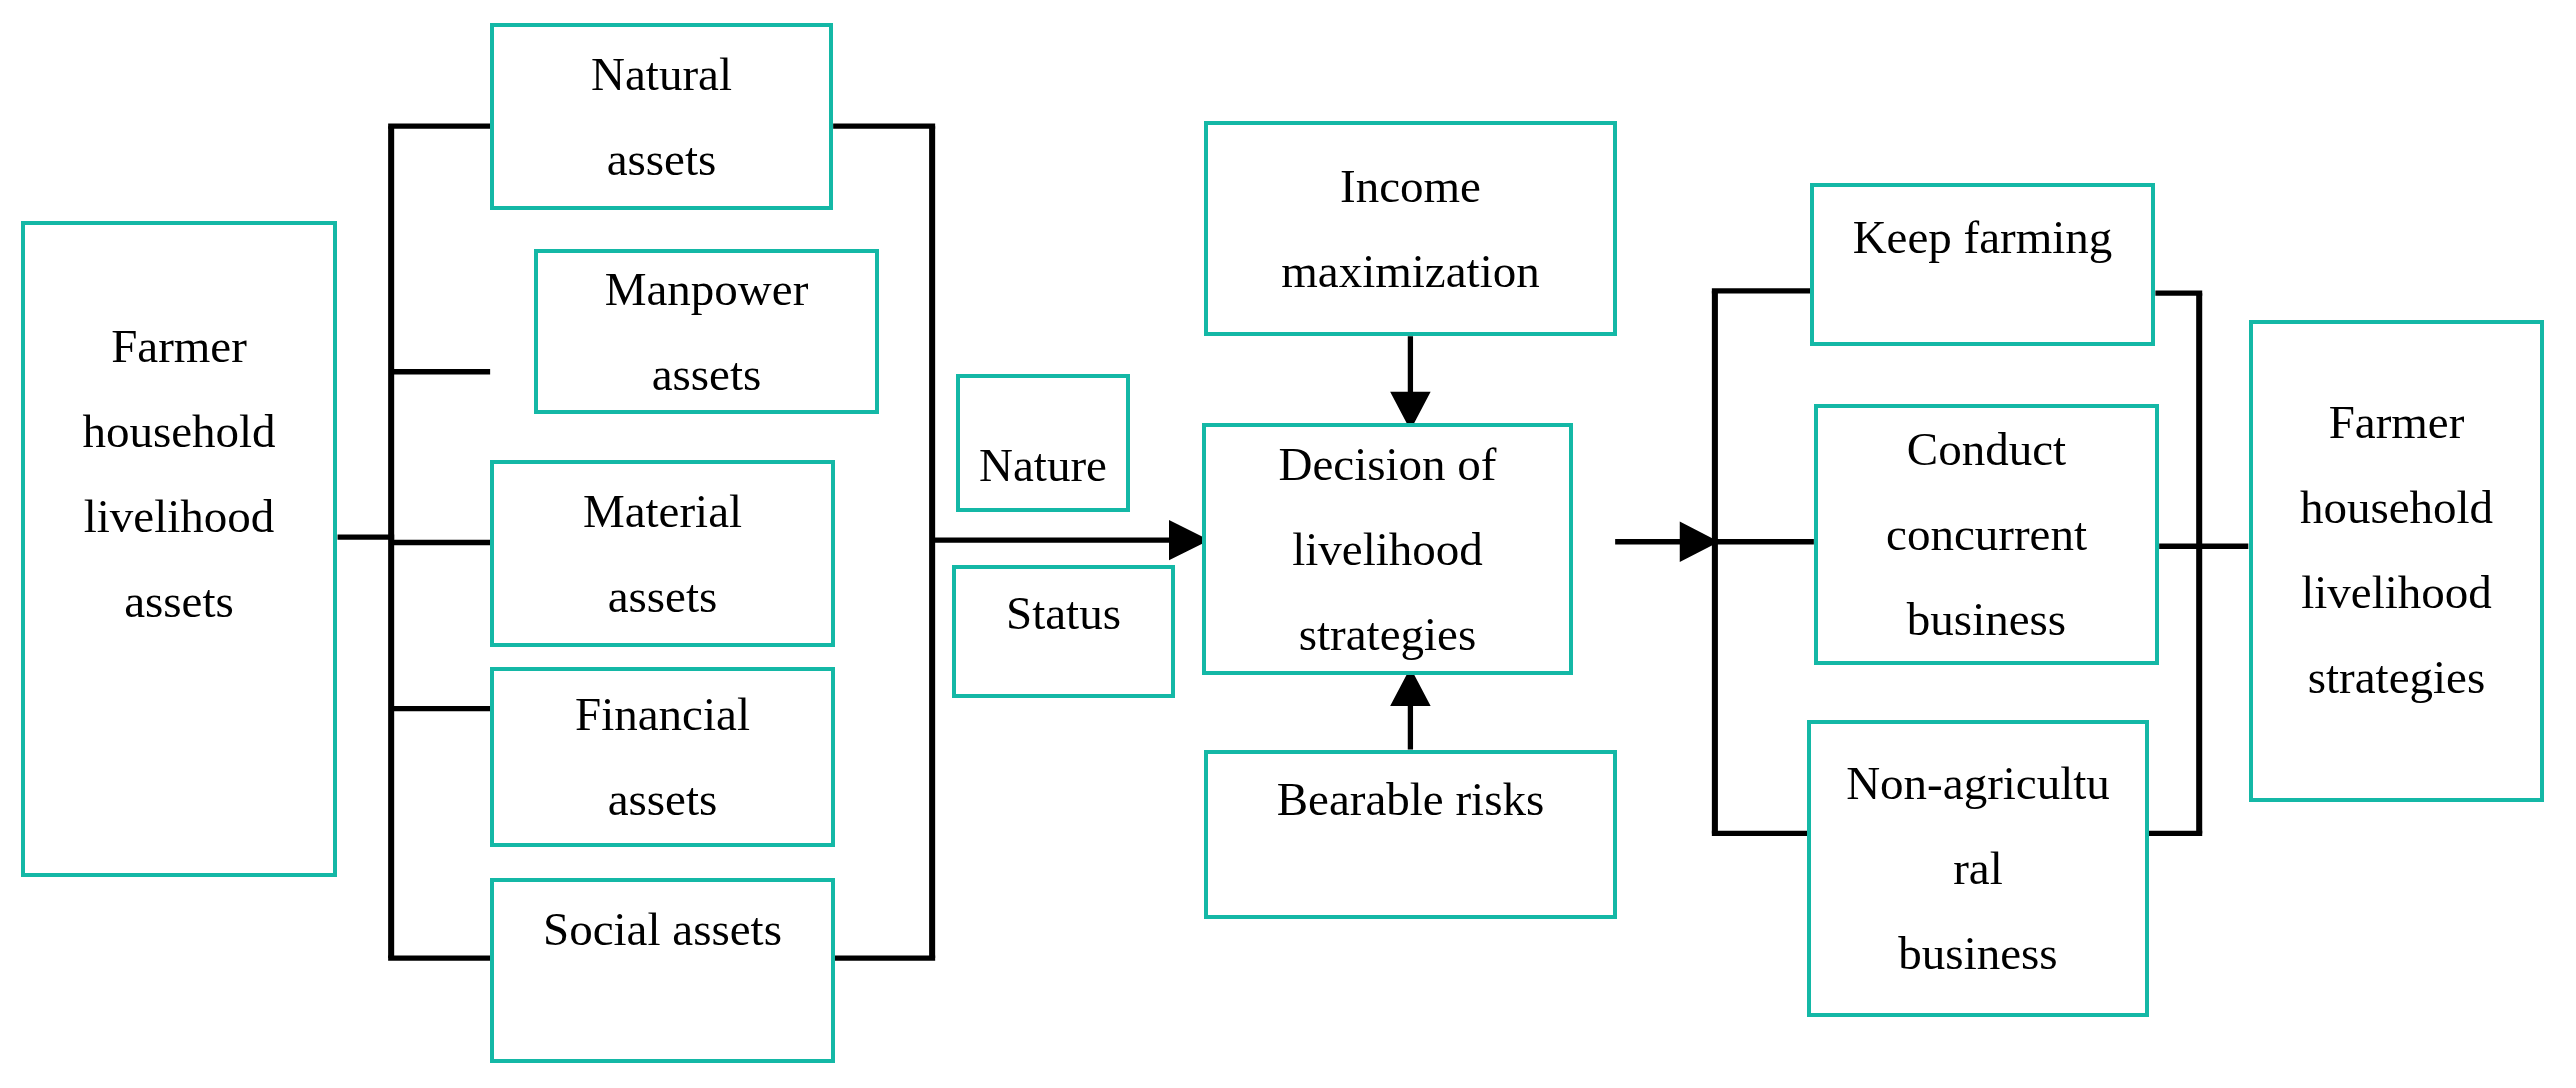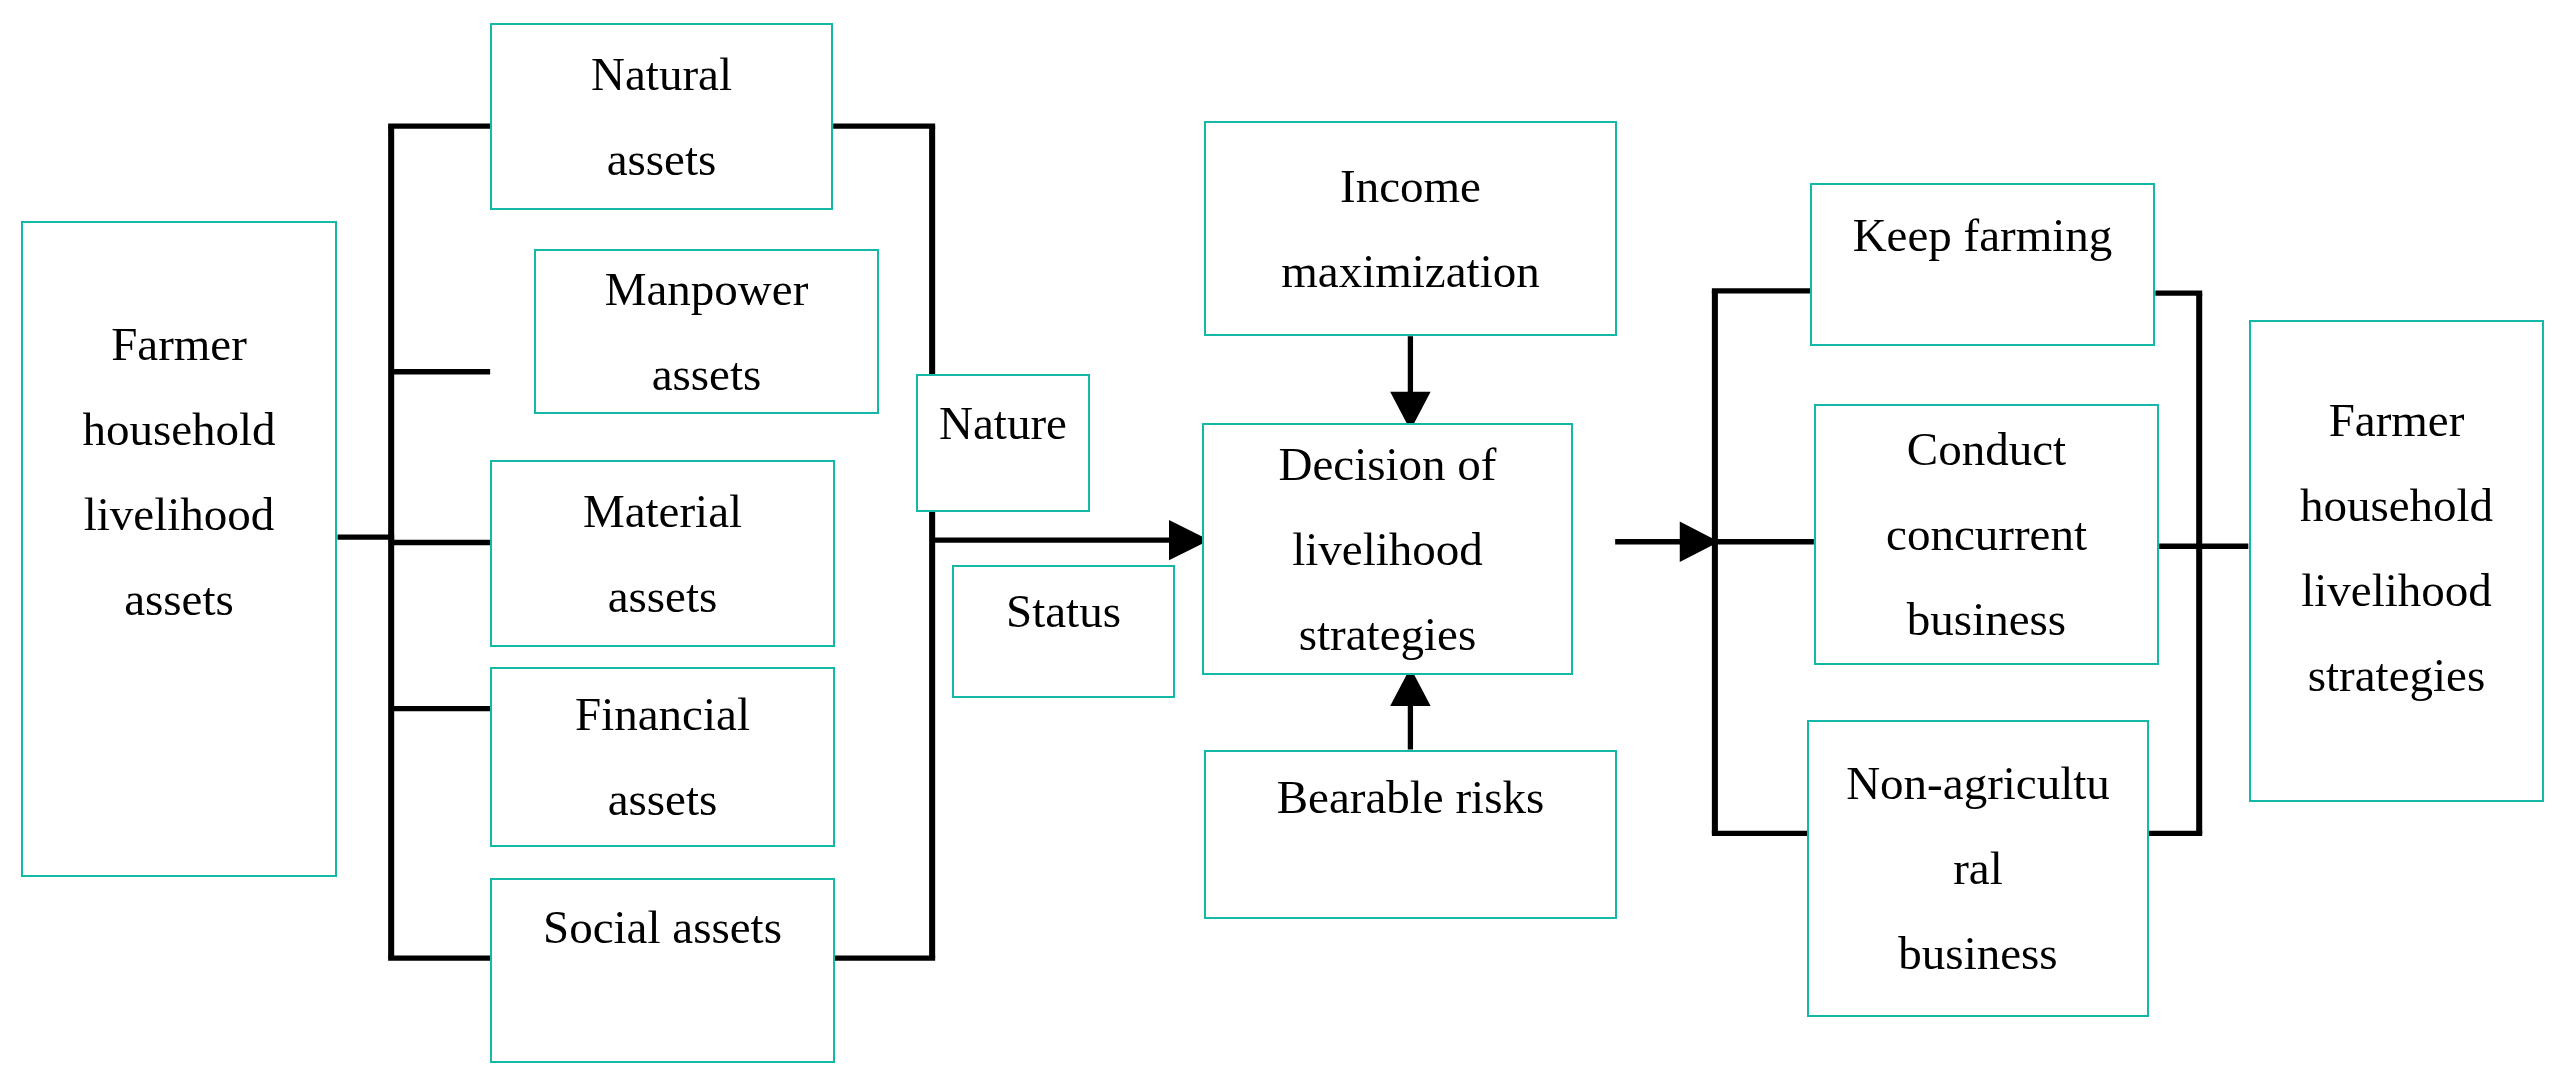--- a/index.html
+++ b/index.html
@@ -18,41 +18,41 @@
   }
   #wires {
     position: absolute;
     left: 0; top: 0;
     width: 2576px;
     height: 1088px;
   }
   .box {
     position: absolute;
     box-sizing: border-box;
-    border: 2px solid #14b8a6;
+    border: 4px solid #14b8a6;
     background: #ffffff;
     display: flex;
     flex-direction: column;
     align-items: center;
     text-align: center;
     font-size: 47px;
     line-height: 85px;
     white-space: nowrap;
   }
   .box.center { justify-content: center; }
   .box.top    { justify-content: flex-start; }
 
   
   #box-farmer-assets      { left:   21px; top:  221px; width: 316px; height: 656px; padding-top: 79px; }
   #box-natural-assets     { left:  490px; top:   23px; width: 343px; height: 187px; }
   #box-manpower-assets    { left:  490px; top:  249px; width: 345px; height: 165px; margin-left: 44px; }
   #box-material-assets    { left:  490px; top:  460px; width: 345px; height: 187px; }
   #box-financial-assets   { left:  490px; top:  667px; width: 345px; height: 180px; }
   #box-social-assets      { left:  490px; top: 878px; width: 345px; height: 185px; padding-top: 4.5px; }
-  #box-nature             { left: 916px; top:  374px; width: 174px; height: 138px; padding-top: 4.5px; }
+  #box-nature             { left: 956px; top:  374px; width: 174px; height: 138px; padding-top: 4.5px; justify-content: flex-end; }
   #box-status             { left: 952px; top:  565px; width: 223px; height: 133px; padding-top: 1.5px; }
   #box-income-max         { left: 1204px; top:  121px; width: 413px; height: 215px; }
   #box-decision           { left: 1202px; top:  423px; width: 371px; height: 252px; }
   #box-bearable-risks     { left: 1204px; top:  750px; width: 413px; height: 169px; padding-top: 3px; }
   #box-keep-farming       { left: 1810px; top:  183px; width: 345px; height: 163px; padding-top: 7.6px; }
   #box-conduct-business   { left: 1814px; top:  404px; width: 345px; height: 261px; }
   #box-nonagri-business   { left: 1807px; top:  720px; width: 342px; height: 297px; }
   #box-farmer-strategies  { left: 2249px; top:  320px; width: 295px; height: 482px; padding-top: 56px; }
 </style>
 </head>

